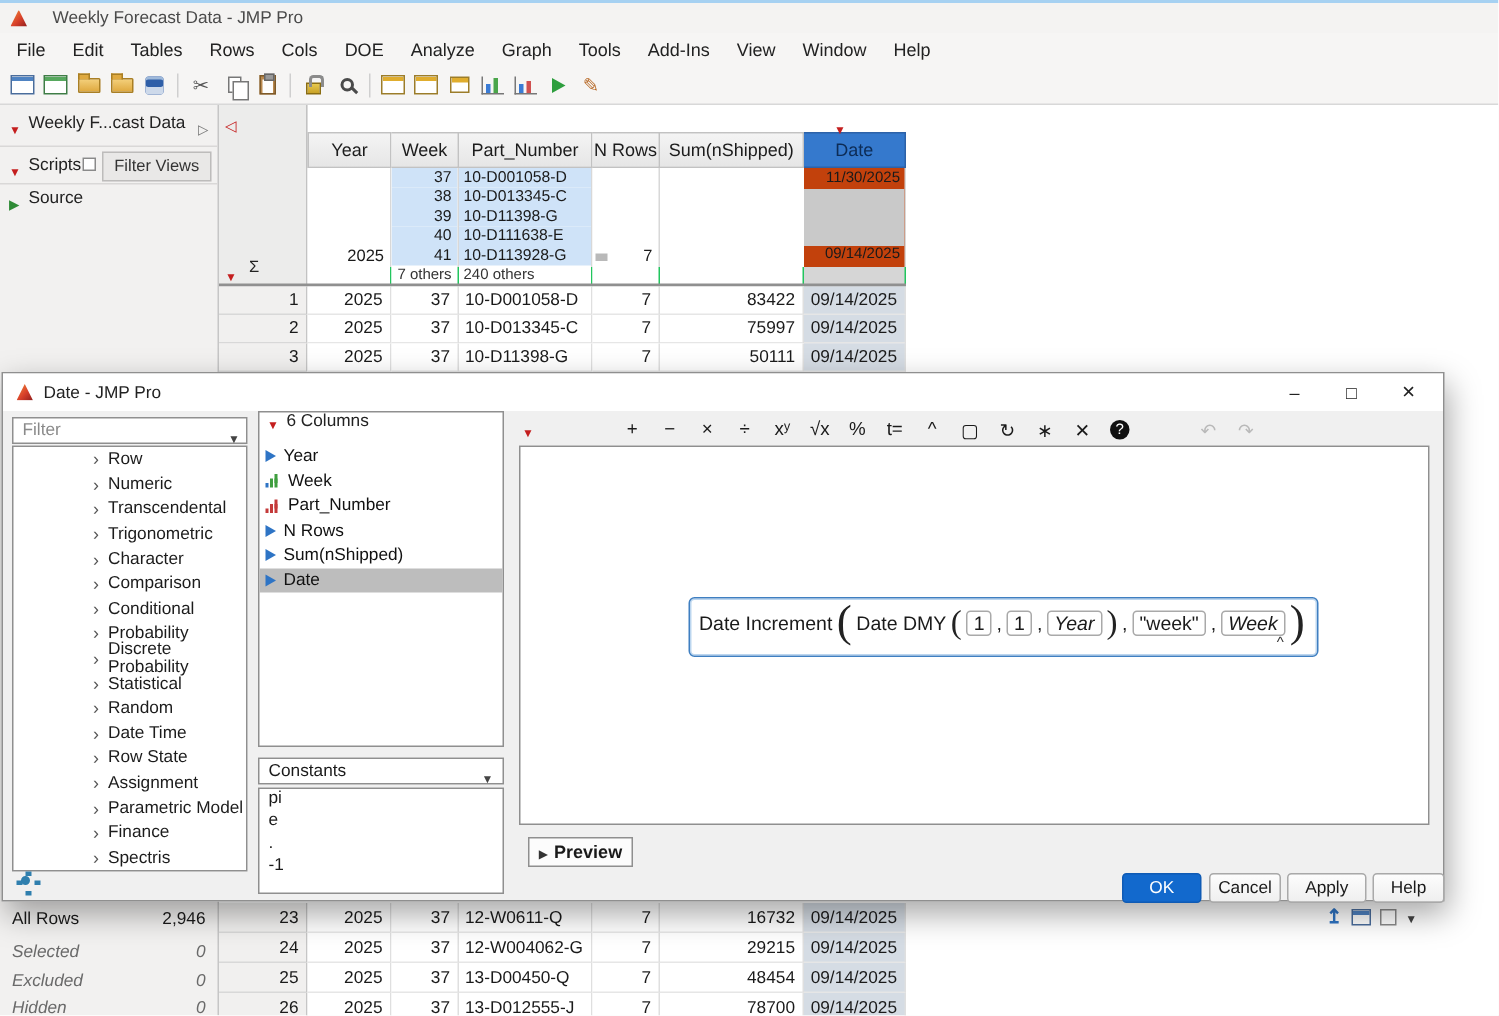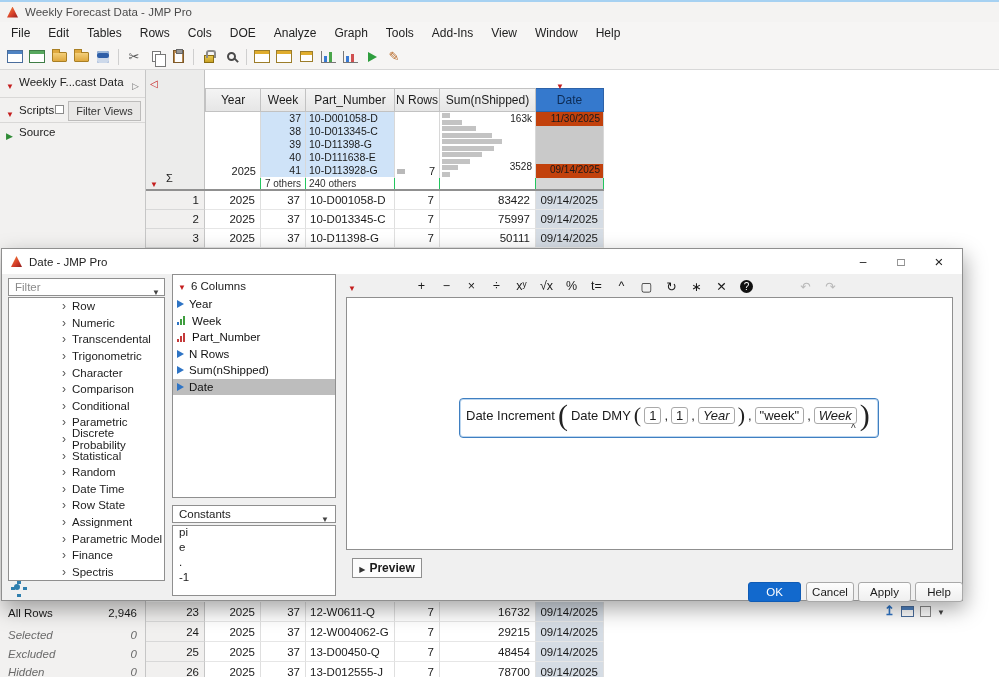--- a/index.html
+++ b/index.html
@@ -6,21 +6,21 @@
   html,body { background:#fff; }
   #root {
     position: relative; width: 999px; height: 677px; overflow: hidden;
     background: #fff; font-family: "Liberation Sans", sans-serif;
     font-size: 12px; color: #1a1a1a;
   }
   .abs { position: absolute; }
 
   
   #titlebar { left:0; top:0; width:999px; height:22px; background:#f4f3f2;
-    border-top:2px solid #a6d1f2; display:flex; align-items:center; gap:7px; padding-left:7px; }
+    border-top:2px solid #a6d1f2; display:flex; align-items:center; gap:17px; padding-left:7px; }
   #titlebar .t { font-size:11.5px; color:#4a4a4a; }
   .jmp-logo { width:11px; height:11px; flex:0 0 auto;
     background:linear-gradient(135deg,#f08c3a 0%,#d8402a 55%,#8f1d1d 100%);
     clip-path:polygon(0 100%,50% 0,100% 100%); }
   #menubar { left:0; top:22px; width:999px; height:22px; background:#f6f5f4;
     display:flex; align-items:center; padding-left:2px; }
   .menu-item { padding:0 9px; height:100%; display:flex; align-items:center; font-size:12px; color:#222; }
   #toolbar { left:0; top:44px; width:999px; height:26px; background:#f6f5f4;
     border-bottom:1px solid #d8d8d8; display:flex; align-items:center; padding-left:4px; }
   .tbtn { width:22px; height:22px; display:inline-flex; align-items:center; justify-content:center; }
@@ -289,36 +289,20 @@
     <span class="sum-val txt" style="top:0;">10-D001058-D</span>
     <span class="sum-val txt" style="top:13px;">10-D013345-C</span>
     <span class="sum-val txt" style="top:26px;">10-D11398-G</span>
     <span class="sum-val txt" style="top:39px;">10-D111638-E</span>
     <span class="sum-val txt" style="top:52px;">10-D113928-G</span>
   </div>
   <div class="scell c5">
     <span class="abs" style="left:2px; bottom:4px; width:8px; height:5px; background:#b9b9b9;"></span>
     <span class="abs" style="right:4px; bottom:1px; font-size:11px;">7</span>
   </div>
-  <div class="scell c6">
-    <div class="abs" style="left:2px; top:1px; width:90px;">
-      <div class="hbar" style="width:8px"></div>
-        <div class="hbar" style="width:20px"></div>
-      <div class="hbar" style="width:34px"></div>
-        <div class="hbar" style="width:50px"></div>
-      <div class="hbar" style="width:60px"></div>
-        <div class="hbar" style="width:52px"></div>
-      <div class="hbar" style="width:40px"></div>
-        <div class="hbar" style="width:28px"></div>
-      <div class="hbar" style="width:16px"></div>
-        <div class="hbar" style="width:8px"></div>
-    </div>
-    <span class="abs" style="right:3px; top:1px; font-size:10px;">163k</span>
-    <span class="abs" style="right:3px; bottom:6px; font-size:10px;">3528</span>
-  </div>
   <div class="scell c7" style="background:#c2410c;">
     <span class="abs" style="left:0; right:0; top:14px; bottom:14px; background:#c9c9c9;"></span>
     <span class="abs" style="right:3px; top:1px; font-size:10px;">11/30/2025</span>
     <span class="abs" style="right:3px; bottom:3px; font-size:10px;">09/14/2025</span>
   </div>
 
   <div class="ocell c2"></div>
   <div class="ocell c3" style="text-align:center;">7 others</div>
   <div class="ocell c4" style="padding-left:3px;">240 others</div>
   <div class="ocell c5"></div>
@@ -416,37 +400,37 @@
 
     
     <div class="panel" style="left:6px; top:48px; width:157px; height:284px;padding-left:48px;">
       <div class="fn-item">Row</div>
       <div class="fn-item">Numeric</div>
       <div class="fn-item">Transcendental</div>
       <div class="fn-item">Trigonometric</div>
       <div class="fn-item">Character</div>
       <div class="fn-item">Comparison</div>
       <div class="fn-item">Conditional</div>
-      <div class="fn-item">Parametric</div>
+      <div class="fn-item">Probability</div>
       <div class="fn-item">Discrete Probability</div>
       <div class="fn-item">Statistical</div>
       <div class="fn-item">Random</div>
       <div class="fn-item">Date Time</div>
       <div class="fn-item">Row State</div>
       <div class="fn-item">Assignment</div>
       <div class="fn-item">Parametric Model</div>
       <div class="fn-item">Finance</div>
       <div class="fn-item">Spectris</div>
     </div>
 
     <span class="abs gear" style="left:9px; top:332px;"></span>
 
     
     <div class="panel" style="left:170px; top:25px; width:164px; height:224px;">
-      <div style="height:21px; display:flex; align-items:center; gap:5px; padding-left:5px;">
+      <div style="height:21px; display:flex; align-items:flex-start; gap:5px; padding-left:5px;">
         <span class="tri-red-down"></span>
         <span style="font-size:11.5px; color:#222;">6 Columns</span>
       </div>
       <div class="col-item">
         <span class="ic-cont"></span>
         <span>Year</span>
       </div>
       <div class="col-item">
         <span class="ic-bars"></span>
         <span>Week</span>

